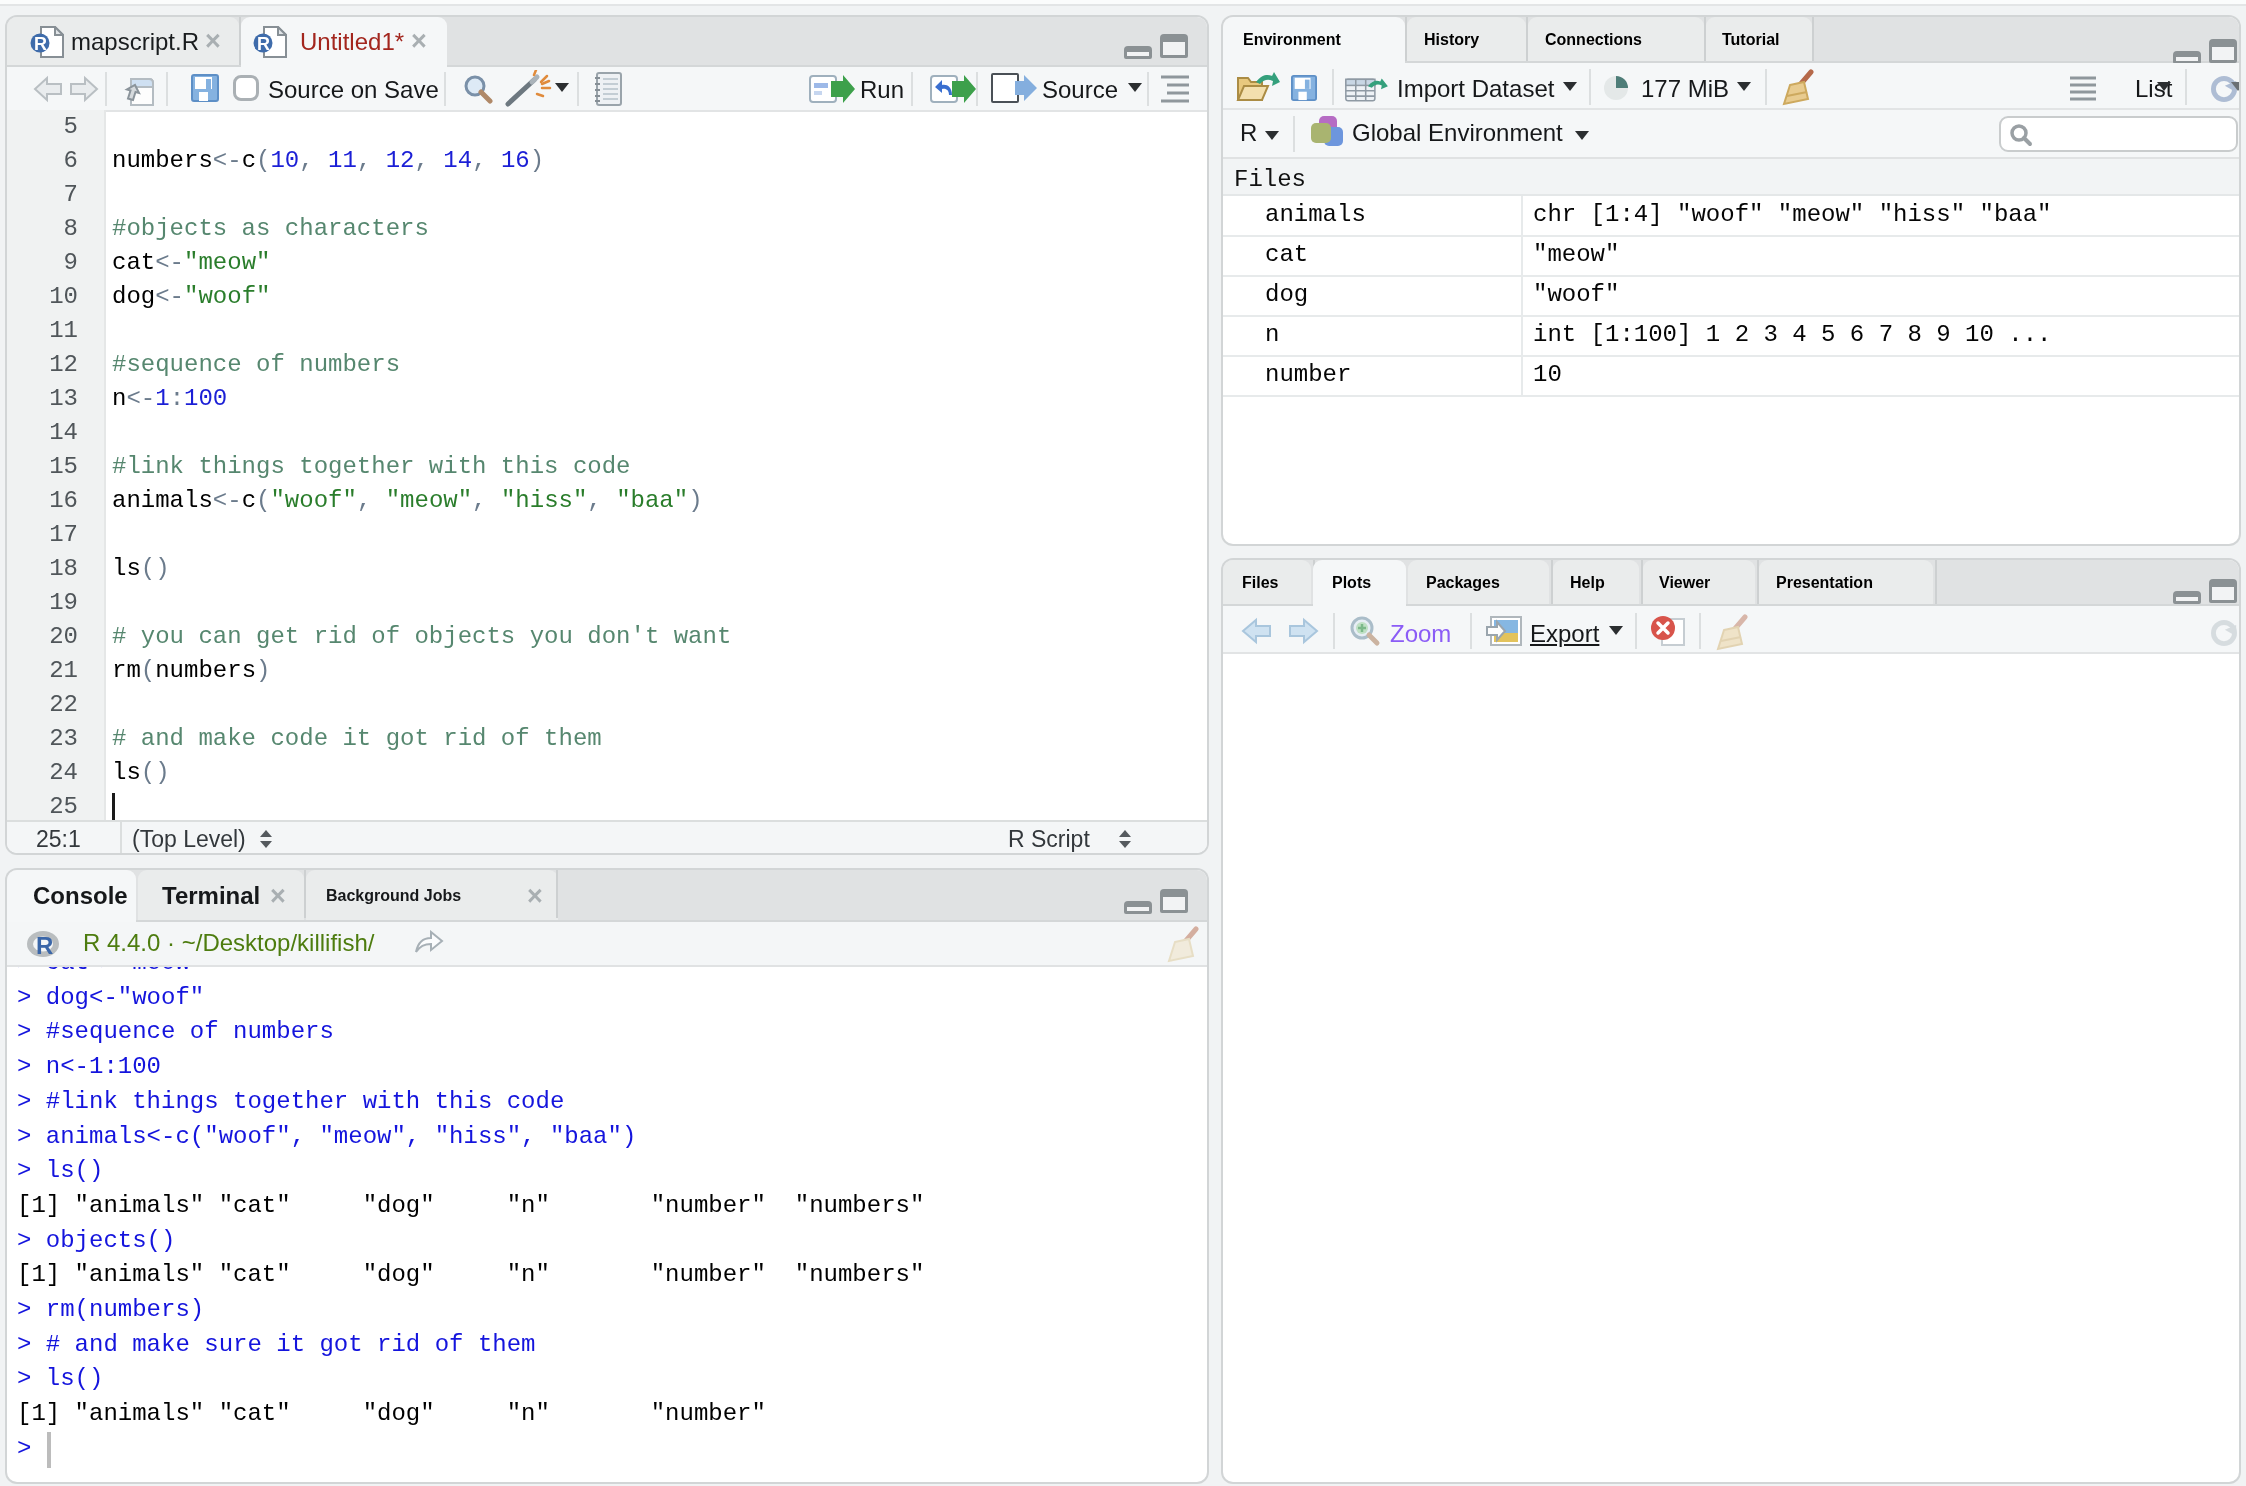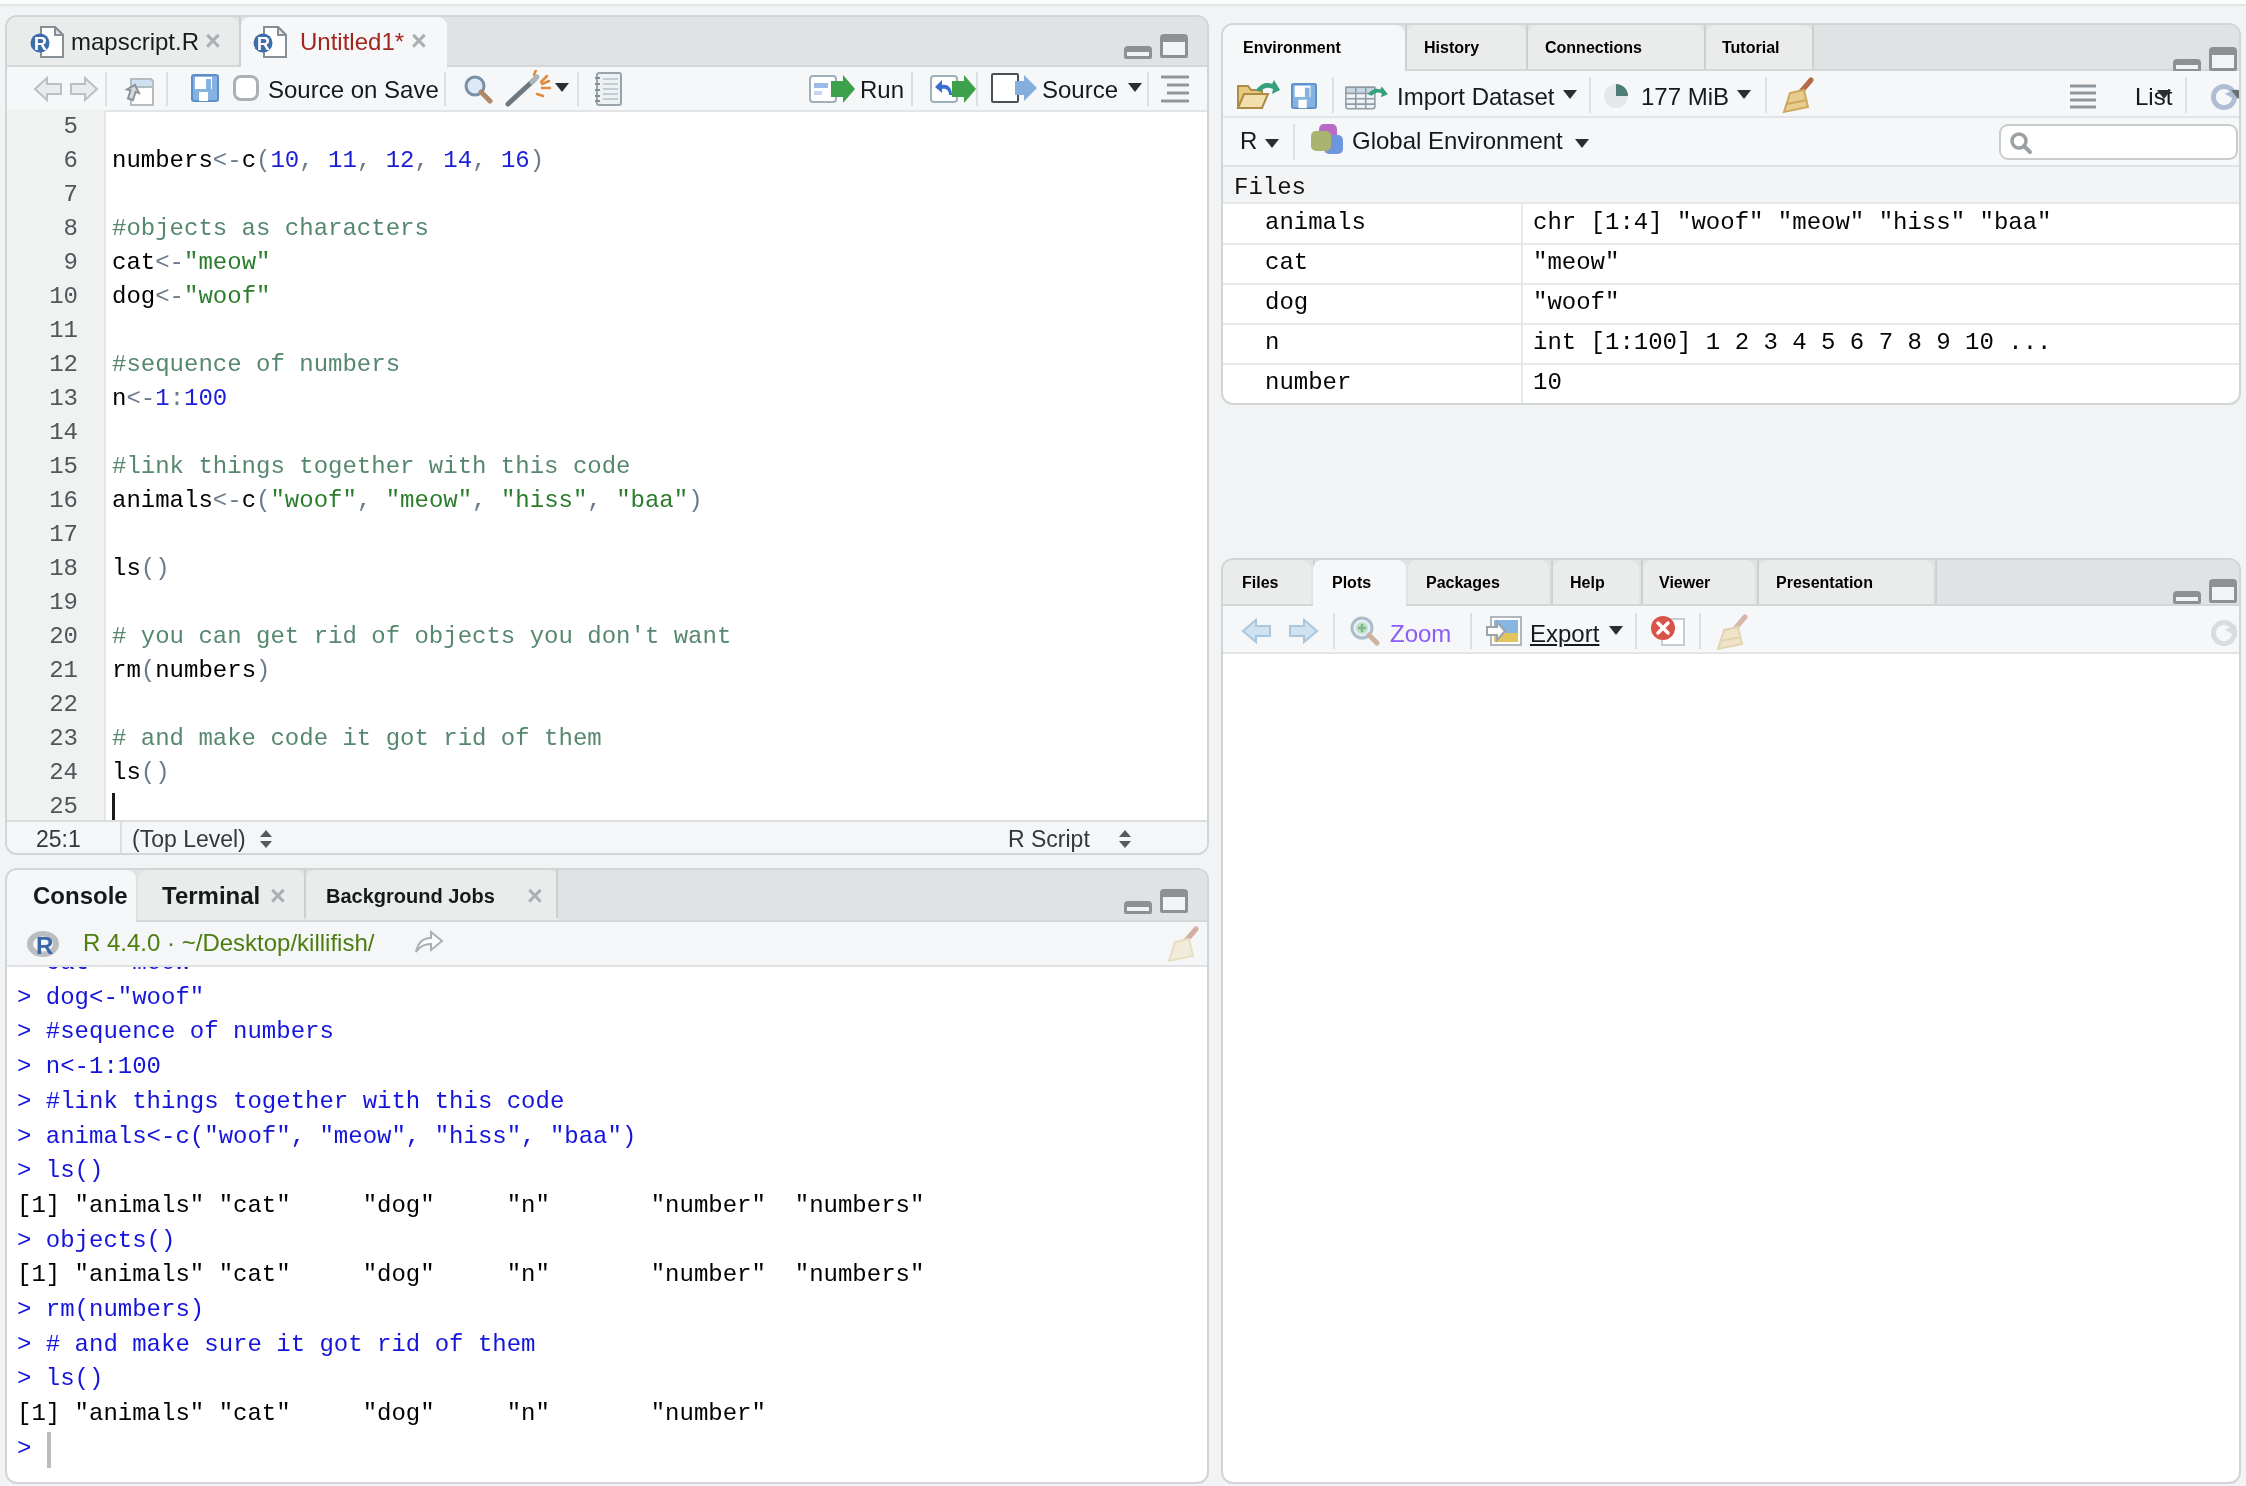--- a/index.html
+++ b/index.html
@@ -214,21 +214,21 @@
 
 <div class="pane" id="console" style="left:7px;top:870px;width:1200px;height:612px;">
   <div class="tabbar" style="height:52px;"></div>
   <div class="itab" style="left:131px;width:166px;height:50px;"></div>
   <div class="itab" style="left:299px;width:252px;height:50px;"></div>
   <div class="atab" style="left:0;width:129px;height:54px;border-radius:9px 9px 0 0;"></div>
   <span class="lbl blbl" style="position:absolute;left:26px;top:0;line-height:52px;font-size:24px;color:#16181a;">Console</span>
   <span class="lbl blbl" style="position:absolute;left:155px;top:0;line-height:52px;font-size:24px;color:#16181a;">Terminal</span>
   <span class="xx" style="left:263px;top:11px;">×</span>
   <div class="tabdiv" style="left:297px;"></div>
-  <span class="lbl blbl" style="position:absolute;left:319px;top:0;line-height:52px;font-size:20px;color:#16181a;">Background Jobs</span>
+  <span class="lbl blbl" style="position:absolute;left:319px;top:0;line-height:52px;font-size:16px;color:#16181a;">Background Jobs</span>
   <span class="xx" style="left:520px;top:11px;">×</span>
   <div class="tabdiv" style="left:549px;"></div>
   <div class="mm1" style="left:1117px;top:31px;">
         <i></i>
       </div>
   <div class="mm2" style="left:1153px;top:19px;">
         <i></i>
       </div>
 
   <div class="mono" id="ctext" style="position:absolute;left:10px;top:76px;line-height:34.7px;color:#000;z-index:1;"><span class="cin">&gt; cat&lt;-"meow"
@@ -258,21 +258,21 @@
       <path d="M2 22 C4 12 10 8 17 8 L17 2 L28 11 L17 20 L17 14 C10 14 6 16 2 22 Z" fill="#fbfcfd" stroke="#a7b0b6" stroke-width="2"></path>
     </svg>
     <svg style="position:absolute;left:1156px;top:4px;opacity:.5;" width="36" height="38" viewBox="0 0 36 38">
       <line x1="33" y1="3" x2="21" y2="17" stroke="#b5694a" stroke-width="5" stroke-linecap="round"></line>
       <path d="M12 16 L26 13 L30 30 L6 35 Z" fill="#efe2c2" stroke="#dcc794" stroke-width="2"></path>
     </svg>
   </div>
   <div style="position:absolute;left:40px;top:562px;width:4px;height:36px;background:#bcbcbc;z-index:1;"></div>
 </div>
 
-<div class="pane" id="env" style="left:1223px;top:25px;width:1016px;height:378px;">
+<div class="pane" id="env" style="left:1223px;top:17px;width:1016px;height:527px;">
   <div class="tabbar" style="height:46px;"></div>
   <div class="itab" style="left:184px;width:119px;height:44px;"></div>
   <div class="itab" style="left:305px;width:176px;height:44px;"></div>
   <div class="itab" style="left:483px;width:106px;height:44px;"></div>
   <div class="atab" style="left:0;width:182px;height:48px;"></div>
   <span class="lbl blbl" style="position:absolute;left:20px;line-height:46px;">Environment</span>
   <span class="lbl blbl" style="position:absolute;left:201px;line-height:46px;">History</span>
   <div class="tabdiv" style="left:182px;height:44px;"></div>
   <span class="lbl blbl" style="position:absolute;left:322px;line-height:46px;">Connections</span>
   <div class="tabdiv" style="left:303px;height:44px;"></div>

